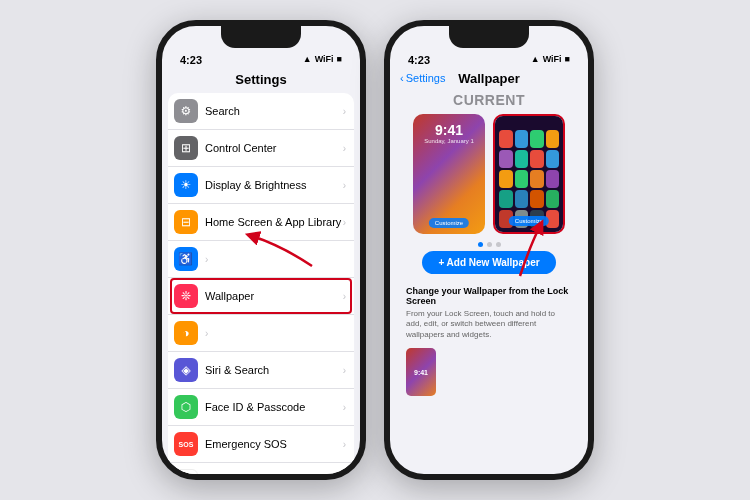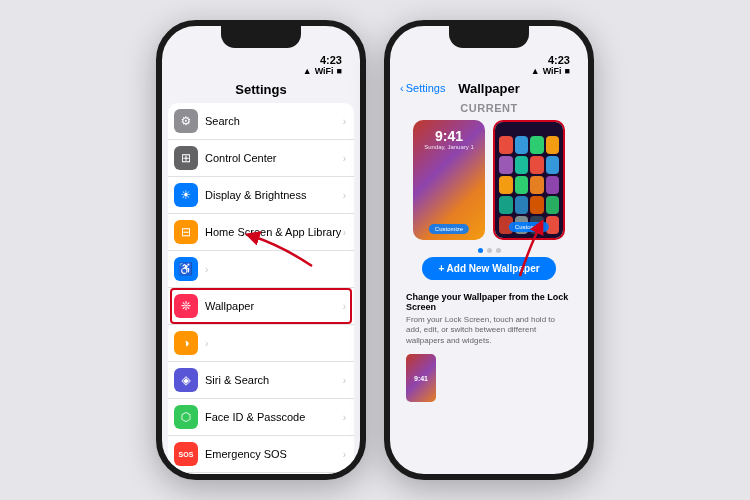--- a/index.html
+++ b/index.html
@@ -34,28 +34,27 @@
       width: 80px; height: 22px;
       background: #1a1a1a;
       border-radius: 0 0 14px 14px;
       z-index: 10;
     }
 
     
     .status-bar {
       display: flex;
       justify-content: space-between;
-      align-items: flex-end;
+      align-items: flex-start;
       padding: 28px 18px 4px;
       font-size: 10px;
       font-weight: 600;
       color: #000;
       position: relative;
       z-index: 5;
-      flex-direction: column;
     }
     .status-bar .time { font-size: 11px; font-weight: 700; }
     .status-icons { display: flex; gap: 3px; align-items: center; font-size: 9px; }
 
     
     .nav-header {
       text-align: center;
       font-size: 13px;
       font-weight: 700;
       color: #000;
@@ -124,21 +123,21 @@
     .wallpaper-highlight {
       position: absolute;
       left: 2px; right: 2px; top: 0; bottom: 0;
       border: 2px solid #d0021b;
       border-radius: 4px;
       pointer-events: none;
       z-index: 2;
     }
     .current-label {
       text-align: center;
-      font-size: 11px;
+      font-size: 14px;
       font-weight: 600;
       color: #8e8e93;
       letter-spacing: 0.5px;
       margin: 2px 7px;
     }
     .wallpaper-previews {
       display: flex;
       justify-content: center;
       gap: 8px;
       padding: 4px 10px;

